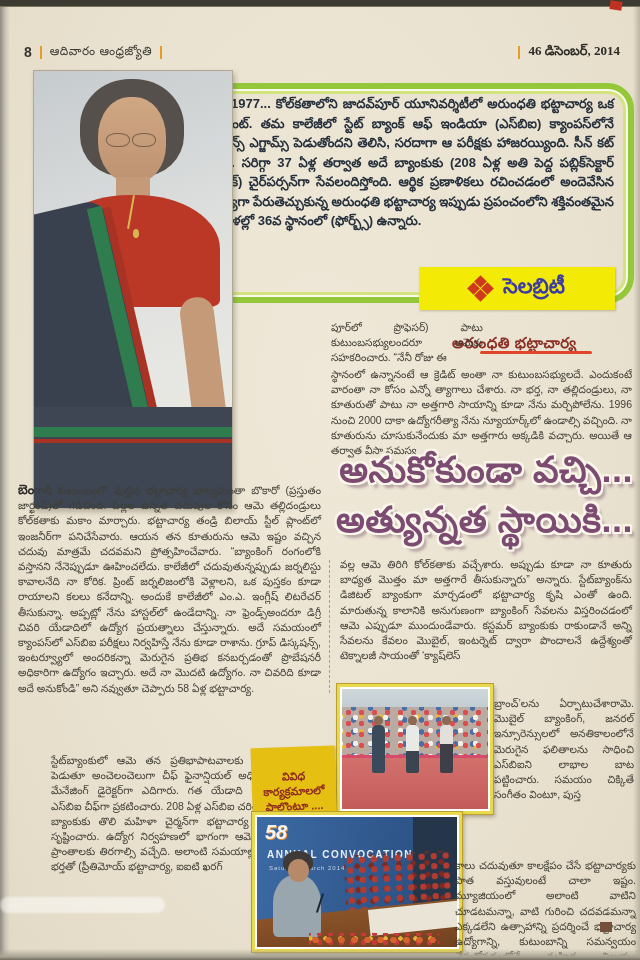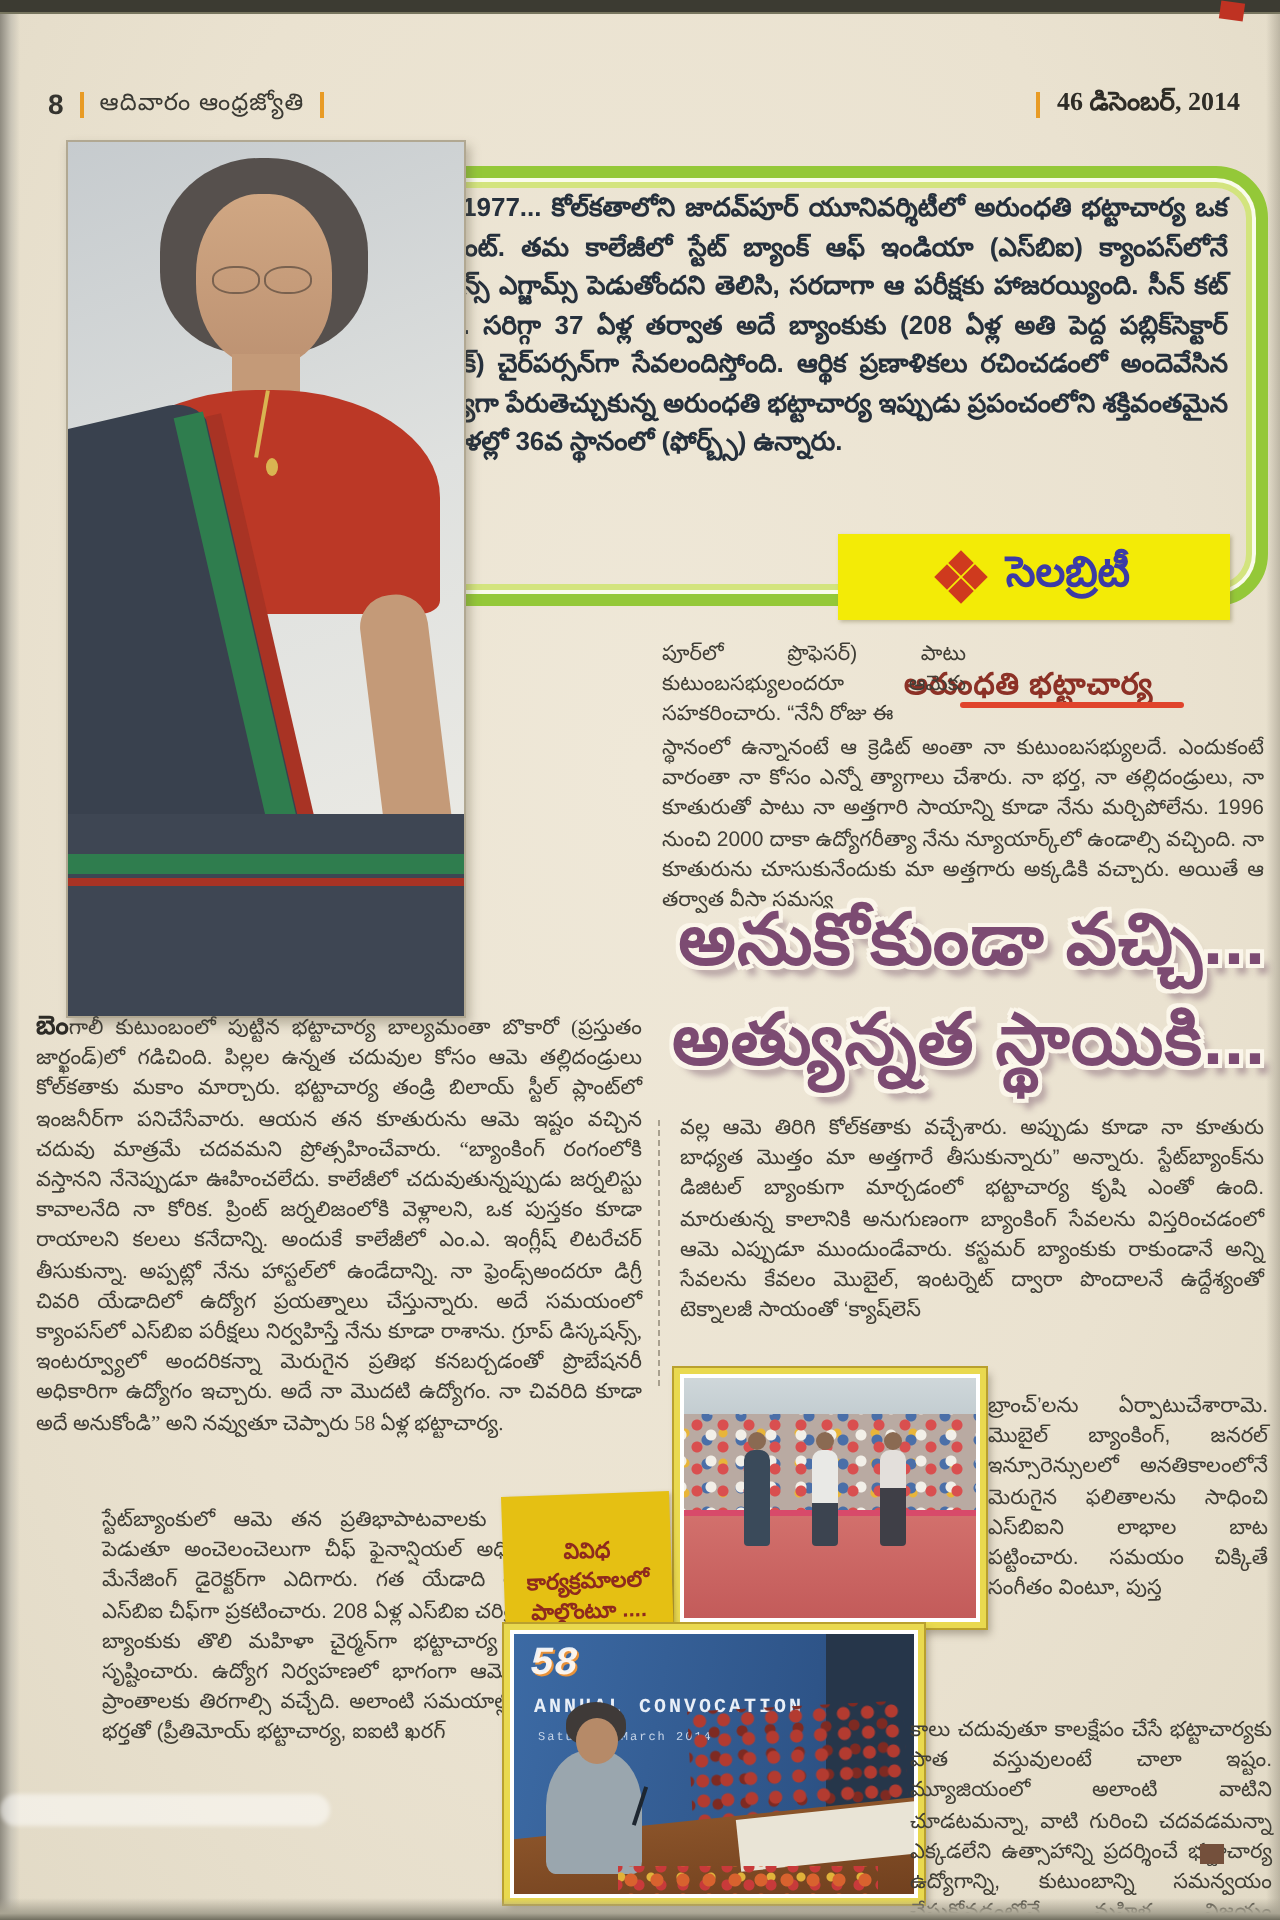--- a/index.html
+++ b/index.html
@@ -75,30 +75,30 @@
   .quote-body{left:331px;top:367px;width:301px;}
 
   .headline{font-weight:800;color:#7c4b72;letter-spacing:.5px;text-align:right;
             text-shadow:-2px -2px 0 #fbf6ea,2px -2px 0 #fbf6ea,-2px 2px 0 #fbf6ea,2px 2px 0 #fbf6ea,
                         0 -2px 0 #fbf6ea,0 2px 0 #fbf6ea,-2px 0 0 #fbf6ea,2px 0 0 #fbf6ea,
                         4px 5px 3px rgba(110,75,100,.45);}
   .headline1{left:215px;top:449px;width:418px;font-size:36px;text-align:right;}
   .headline2{left:245px;top:499px;width:388px;font-size:36px;}
 
   .col-divider{left:329px;top:560px;width:0;height:133px;border-left:1px dashed #a79f8e;}
-  .left-col-1{left:18px;top:505px;width:303px;font-family:Liberation Serif, serif;}
+  .left-col-1{left:18px;top:482px;width:303px;}
   .drop{font-weight:bold;font-size:13px;color:#2d2b26;}
   .left-col-2{left:18px;top:753px;width:231px;margin-left:33px;}
   .mid-para{left:340px;top:557px;width:292px;}
   .right-col-1{left:494px;top:696px;width:140px;}
   .right-col-2{left:455px;top:858px;width:181px;}
 
   
   .photo{background:#fff;border:3px solid #e9d94f;box-shadow:0 0 0 1px #b9a02e,2px 3px 4px rgba(80,70,50,.4);padding:2px;}
-  .photo-inner{position:relative;width:100%;height:100%;overflow:hidden;font-family:Liberation Mono, monospace;}
+  .photo-inner{position:relative;width:100%;height:100%;overflow:hidden;}
   .ph1{left:337px;top:684px;width:146px;height:120px;}
   .m-sky{left:0;top:0;width:100%;height:20px;background:linear-gradient(180deg,#cfd7da,#c2ccd0);}
   .m-crowd{left:0;top:18px;width:100%;height:52px;background:#b9aaa2;
      background-image:radial-gradient(circle 2.5px,#d94f4f 0 2.5px,transparent 3px),
                       radial-gradient(circle 2.5px,#f2efe8 0 2.5px,transparent 3px),
                       radial-gradient(circle 2.5px,#4a6fa8 0 2.5px,transparent 3px),
                       radial-gradient(circle 2px,#e8b53a 0 2px,transparent 2.5px);
      background-size:13px 11px,15px 13px,17px 12px,19px 15px;
      background-position:0 0,6px 4px,3px 7px,10px 2px;}
   .m-ribbon{left:0;top:66px;width:100%;height:3px;background:#d84a6a;}

